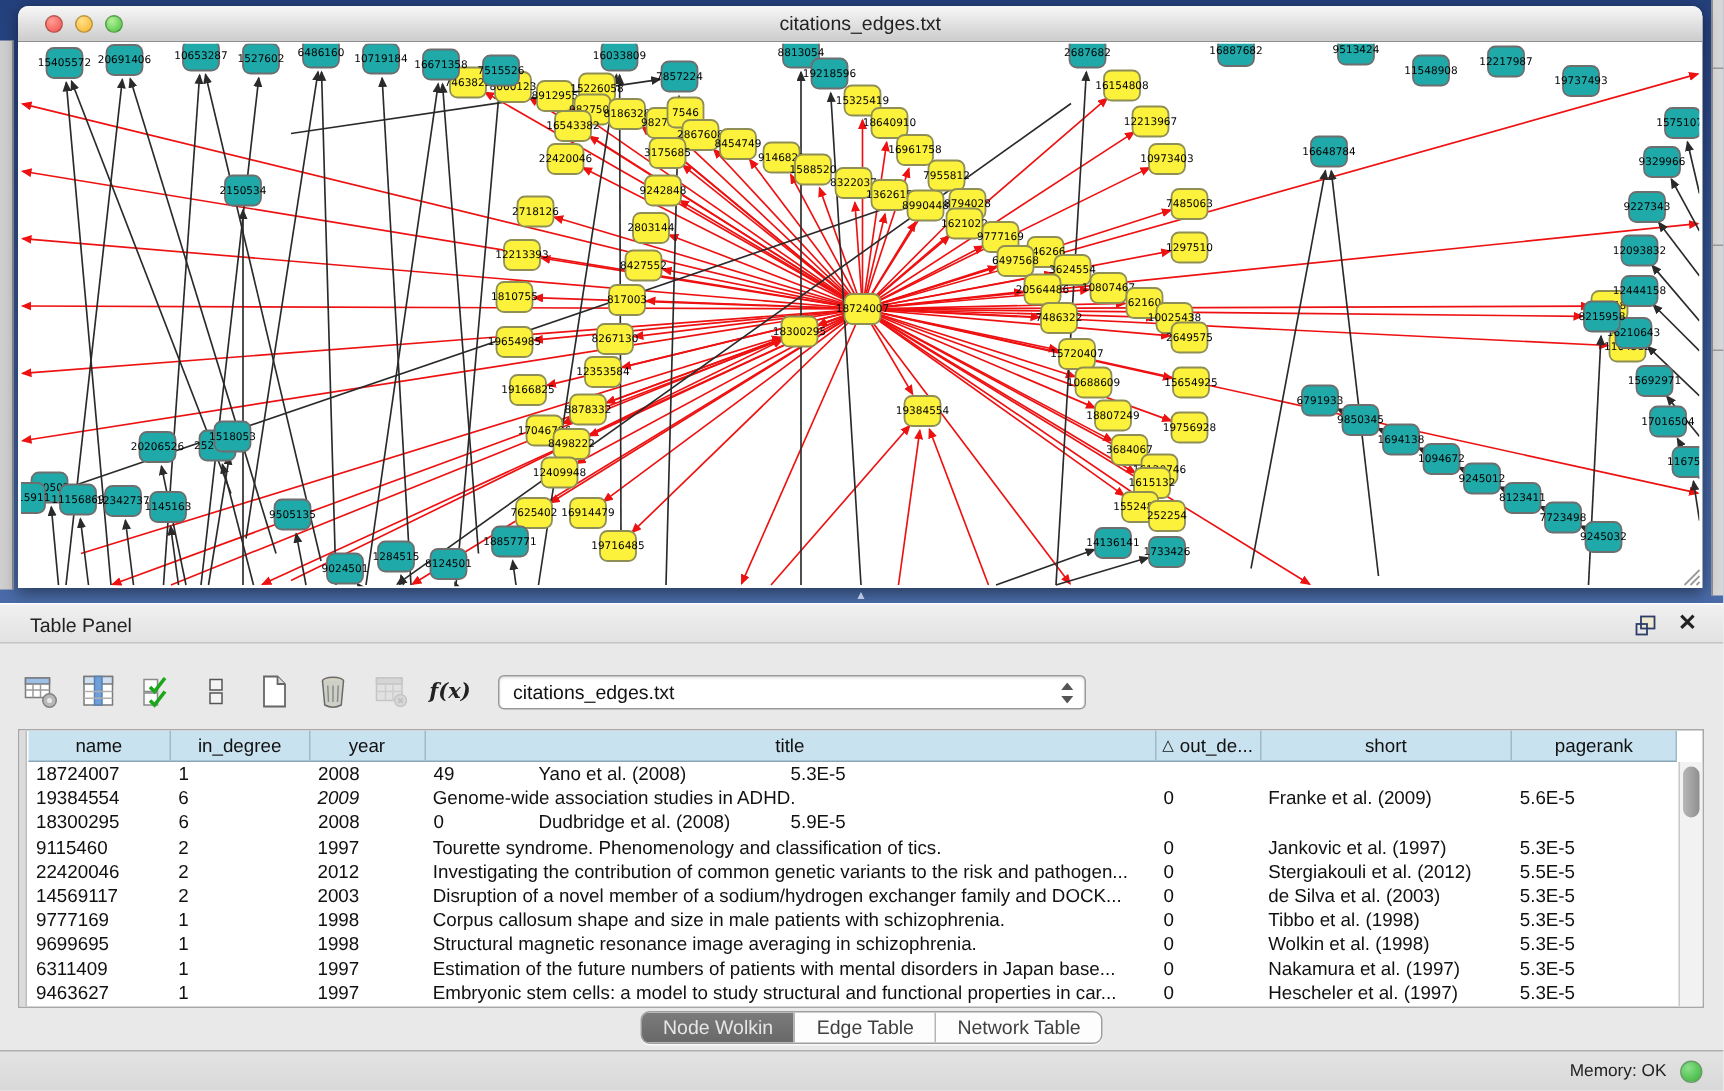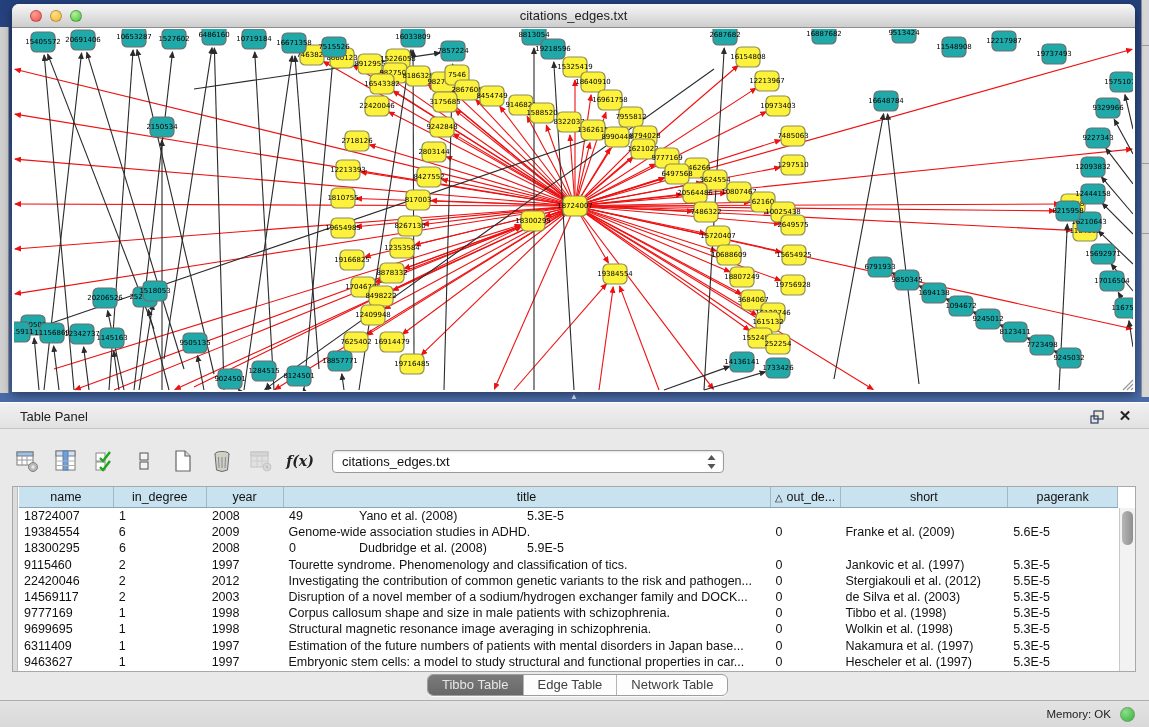--- a/index.html
+++ b/index.html
@@ -880,21 +880,21 @@
             <div class="td" style="width: 95px;">18724007</div>
             <div class="td" style="width: 93px;">1</div>
             <div class="td" style="width: 77px;">2008</div>
             <div class="td" style="width: 70px;">49</div>
             <div class="td" style="width: 168px;">Yano et al. (2008)</div>
             <div class="td" style="width: 110px;">5.3E-5</div>
           </div>
           <div class="tr">
             <div class="td" style="width: 95px;">19384554</div>
             <div class="td" style="width: 93px;">6</div>
-            <div class="td" style="width: 77px;">2009</div>
+            <div class="td" style="width: 77px; font-style: italic;">2009</div>
             <div class="td" style="width: 488px;">Genome-wide association studies in ADHD.</div>
             <div class="td" style="width: 70px;">0</div>
             <div class="td" style="width: 168px;">Franke et al. (2009)</div>
             <div class="td" style="width: 110px;">5.6E-5</div>
           </div>
           <div class="tr">
             <div class="td" style="width: 95px;">18300295</div>
             <div class="td" style="width: 93px;">6</div>
             <div class="td" style="width: 77px;">2008</div>
             <div class="td" style="width: 70px;">0</div>
@@ -964,21 +964,21 @@
             <div class="td" style="width: 168px;">Hescheler et al. (1997)</div>
             <div class="td" style="width: 110px;">5.3E-5</div>
           </div>
         </div>
       <div id="vscroll">
         <div id="vthumb"></div>
       </div>
     </div>
 
     <div id="tab-group">
-        <div class="tab selected">Tibbo Table</div>
+        <div class="tab selected">Node Wolkin</div>
         <div class="tab">Edge Table</div>
         <div class="tab">Network Table</div>
       </div>
   </div>
 
   <div id="status-bar">
     <span id="memory-label">Memory: OK</span>
     <span id="memory-dot"></span>
   </div>
 </div>

